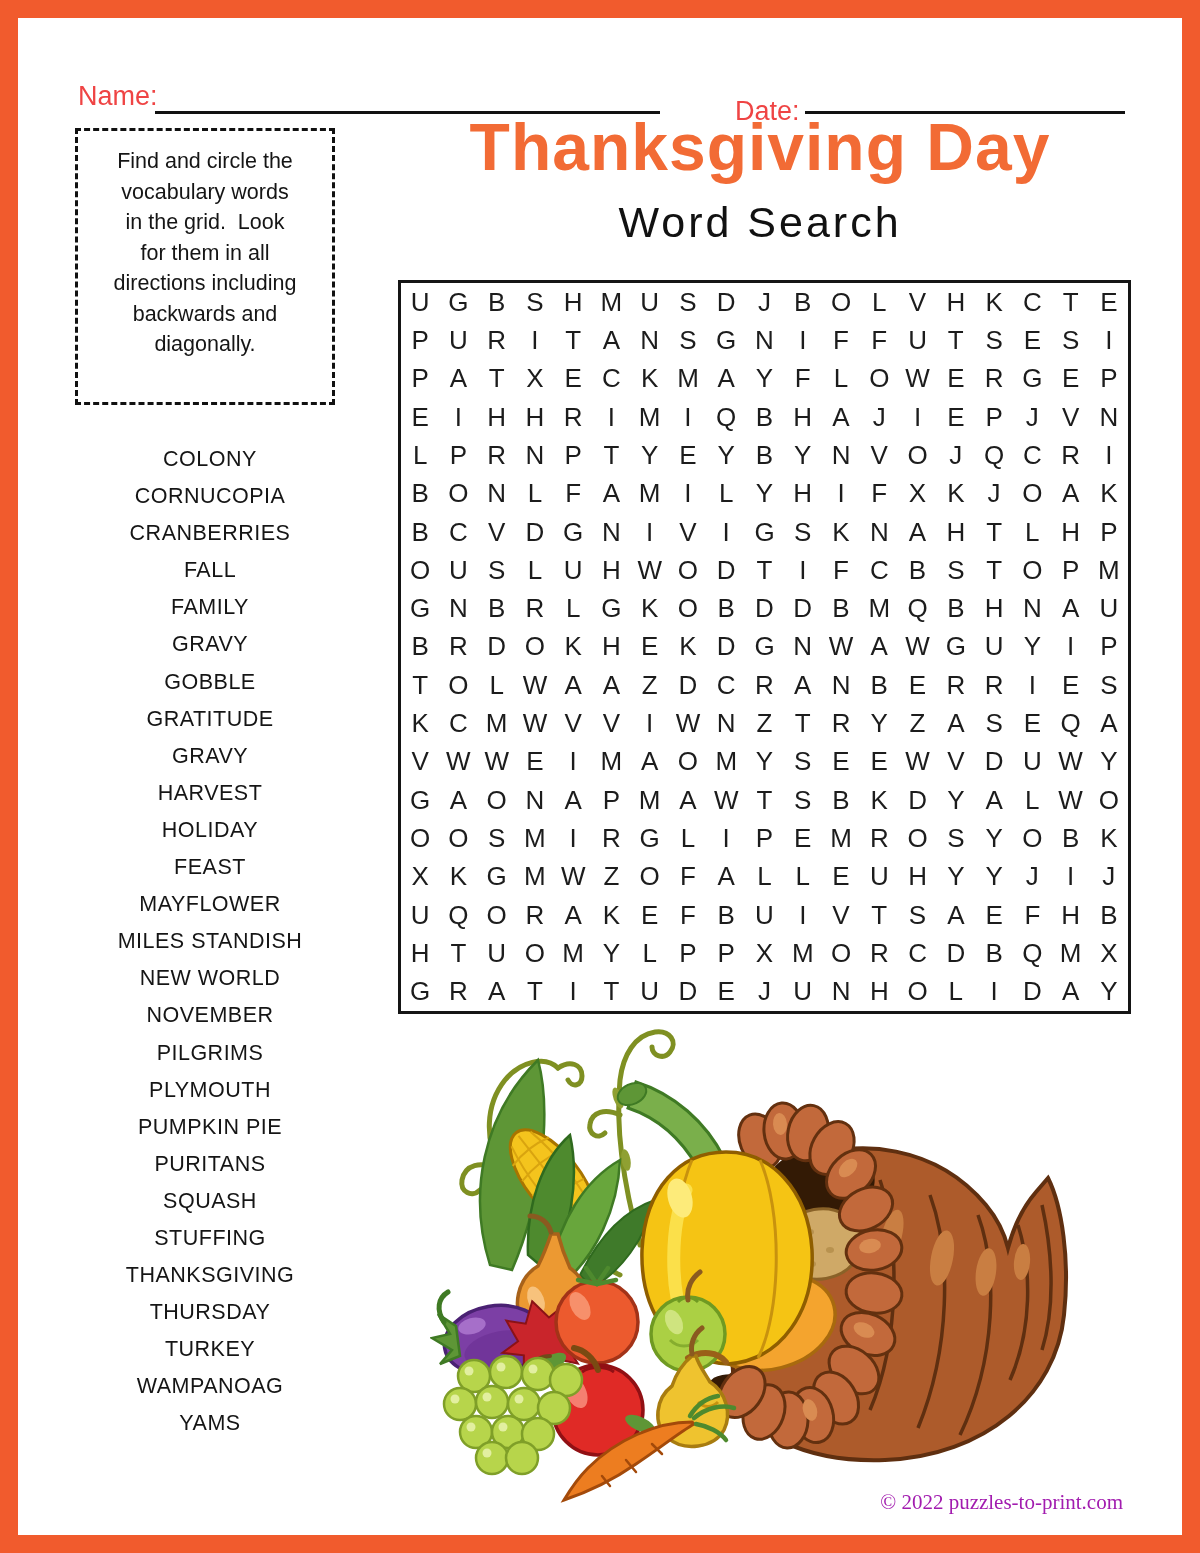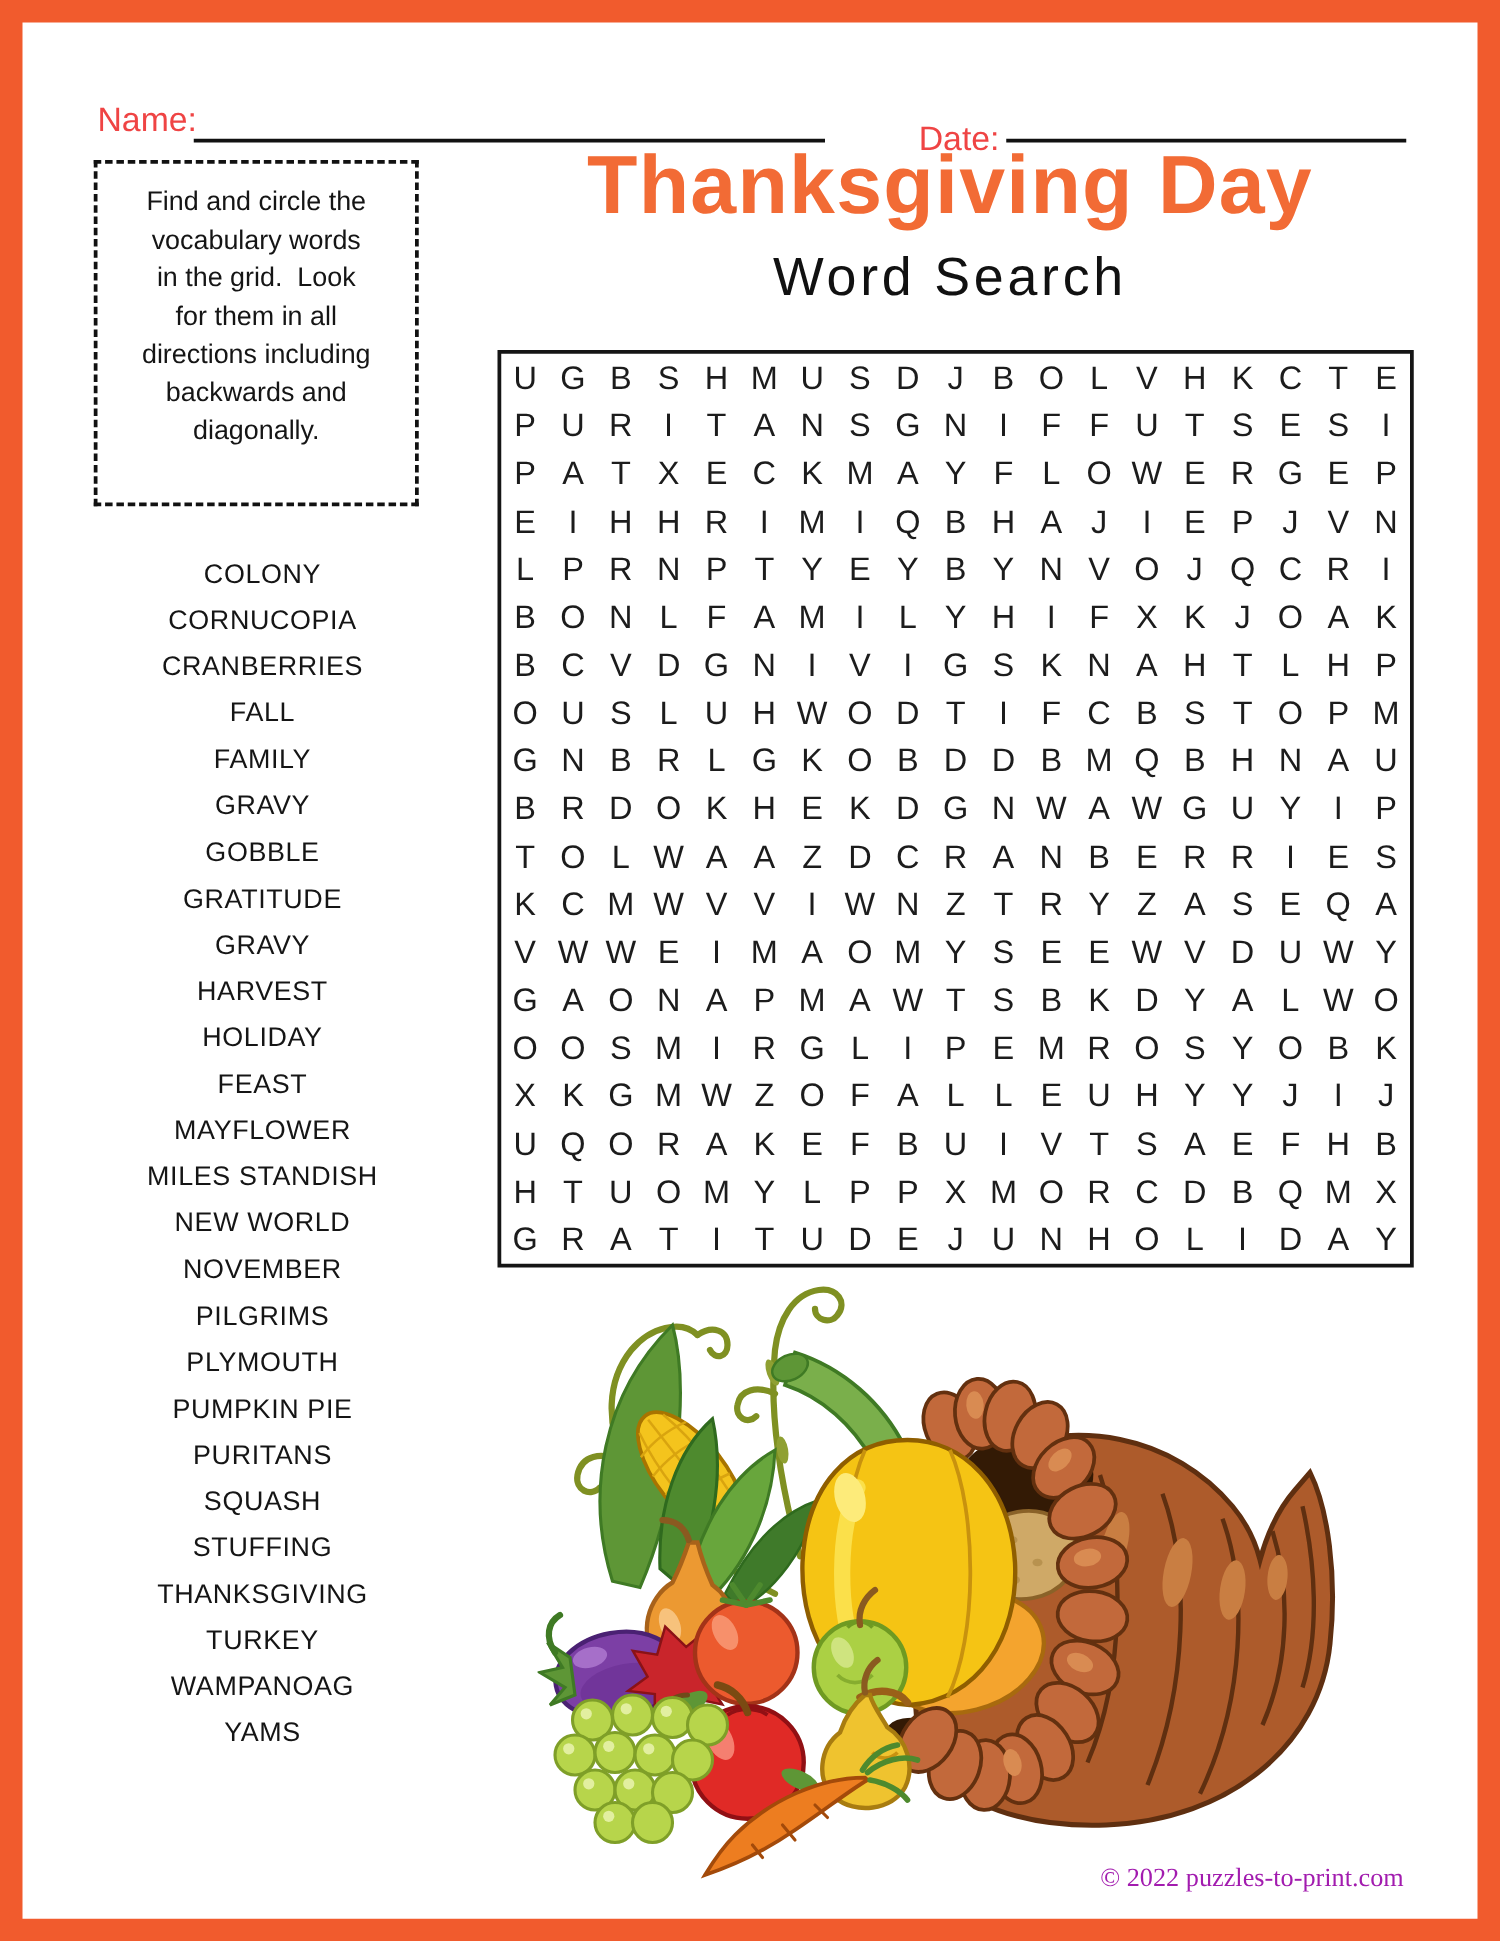--- a/index.html
+++ b/index.html
@@ -110,20 +110,21 @@
       <div class="word">MILES STANDISH</div>
       <div class="word">NEW WORLD</div>
       <div class="word">NOVEMBER</div>
       <div class="word">PILGRIMS</div>
       <div class="word">PLYMOUTH</div>
       <div class="word">PUMPKIN PIE</div>
       <div class="word">PURITANS</div>
       <div class="word">SQUASH</div>
       <div class="word">STUFFING</div>
       <div class="word">THANKSGIVING</div>
+      <div class="word">THURSDAY</div>
       <div class="word">TURKEY</div>
       <div class="word">WAMPANOAG</div>
       <div class="word">YAMS</div>
     </div>
 
   <div class="grid" id="word-grid">
       <span class="cell">U</span>
       <span class="cell">G</span>
       <span class="cell">B</span>
       <span class="cell">S</span>

